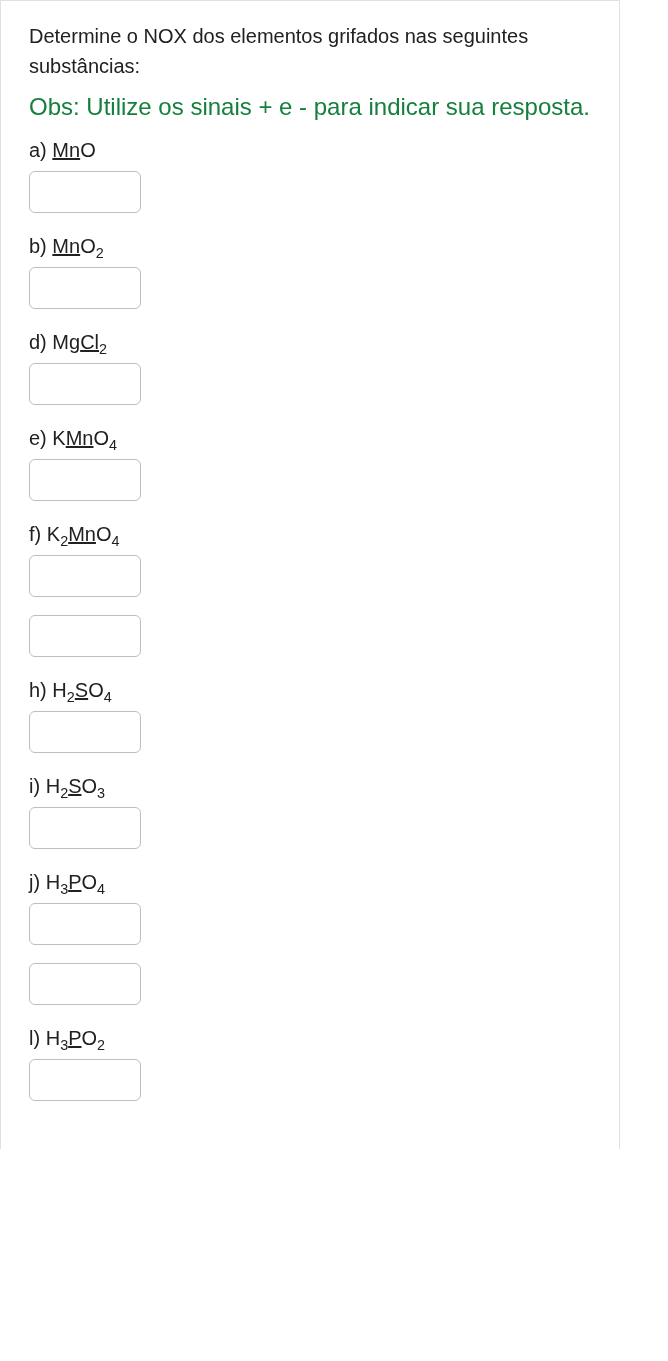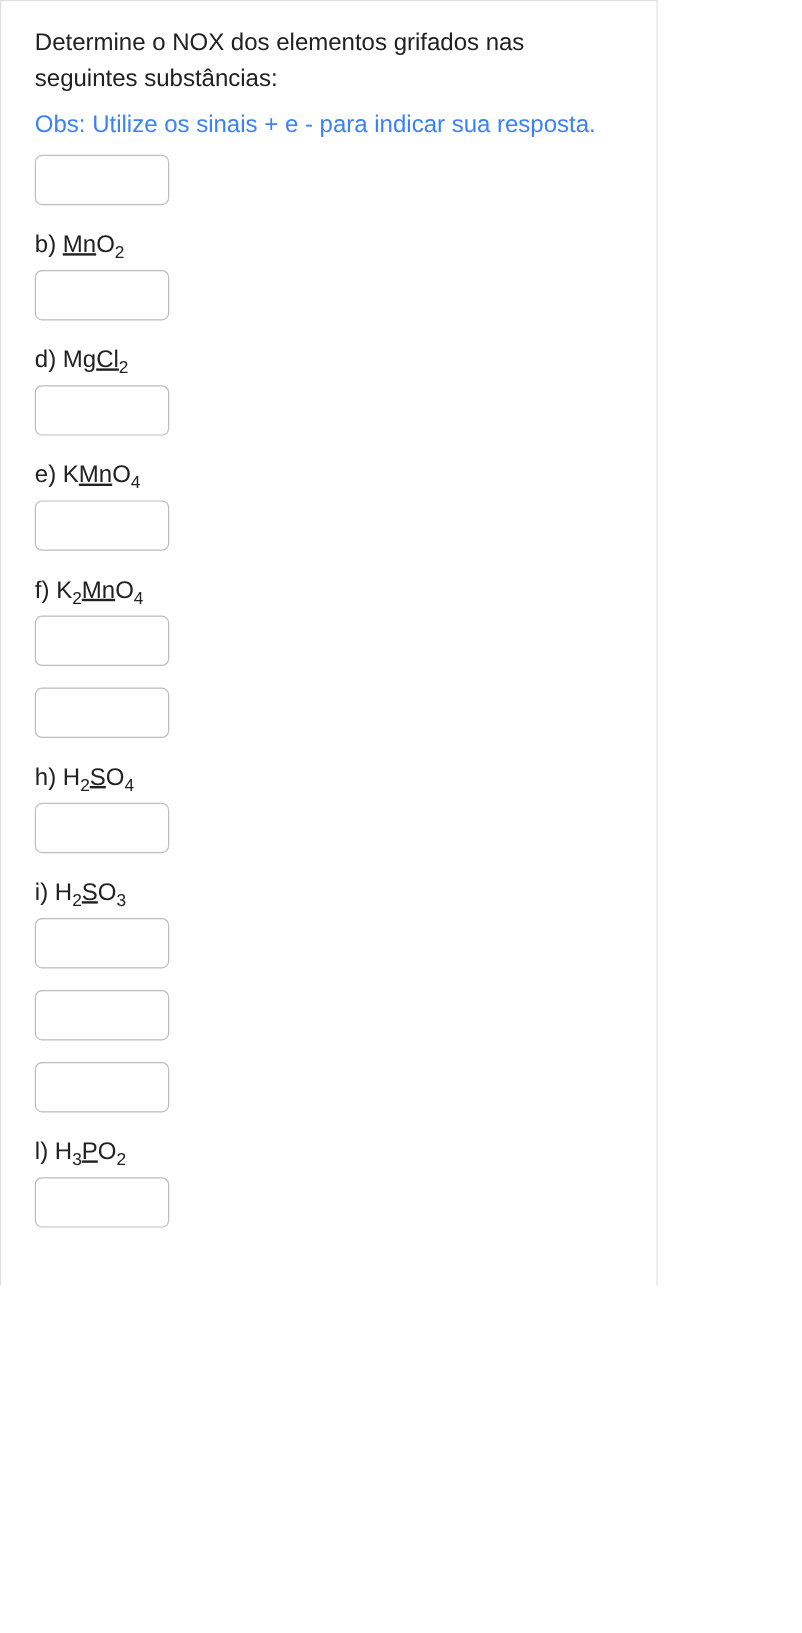--- a/index.html
+++ b/index.html
@@ -5,36 +5,36 @@
   * {
     box-sizing: border-box;
   }
   body {
     margin: 0;
     font-family: Arial, Helvetica, sans-serif;
     background: #ffffff;
     color: #212121;
   }
   .container {
-    width: 548px;
+    width: 620px;
     padding: 20px 28px 30px 28px;
     border-left: 1px solid #e0e0e0;
     border-right: 1px solid #e0e0e0;
     border-top: 1px solid #e0e0e0;
   }
   .intro {
     font-size: 20px;
     line-height: 1.5;
     color: #212121;
     margin-bottom: 4px;
   }
   .obs {
-    font-size: 20px;
+    font-size: 24px;
     line-height: 1.5;
-    color: #3b82f6;
+    color: #15803d;
     margin-top: 8px;
     margin-bottom: 6px;
   }
   .question {
     margin-top: 10px;
   }
   .label {
     font-size: 20px;
     line-height: 1.5;
     color: #212121;
@@ -64,20 +64,23 @@
 </style>
 </head>
 <body>
 
 <div class="container">
 
   <div class="intro">Determine o NOX dos elementos grifados nas seguintes substâncias:</div>
   <div class="obs">Obs: Utilize os sinais + e -  para indicar sua resposta.</div>
 
   <div class="question">
+    <div class="label">
+      <span>a) </span><span></span><span class="u">Mn</span><span>O</span><sub></sub>
+    </div>
     <div class="answer">
       <input type="text" style="">
     </div>
   </div>
 
   <div class="question">
     <div class="label">
       <span>b) </span><span></span><span class="u">Mn</span><span>O</span><sub>2</sub>
     </div>
     <div class="answer">
@@ -131,20 +134,23 @@
   <div class="question">
     <div class="label">
       <span>i) </span><span>H</span><sub>2</sub><span class="u">S</span><span>O</span><sub>3</sub>
     </div>
     <div class="answer">
       <input type="text" style="">
     </div>
   </div>
 
   <div class="question">
+    <div class="label">
+      <span>j) </span><span>H</span><sub>3</sub><span class="u">P</span><span>O</span><sub>4</sub>
+    </div>
     <div class="answer">
       <input type="text" style="">
     </div>
   </div>
 
   <div class="question">
     <div class="answer">
       <input type="text" style="">
     </div>
   </div>

